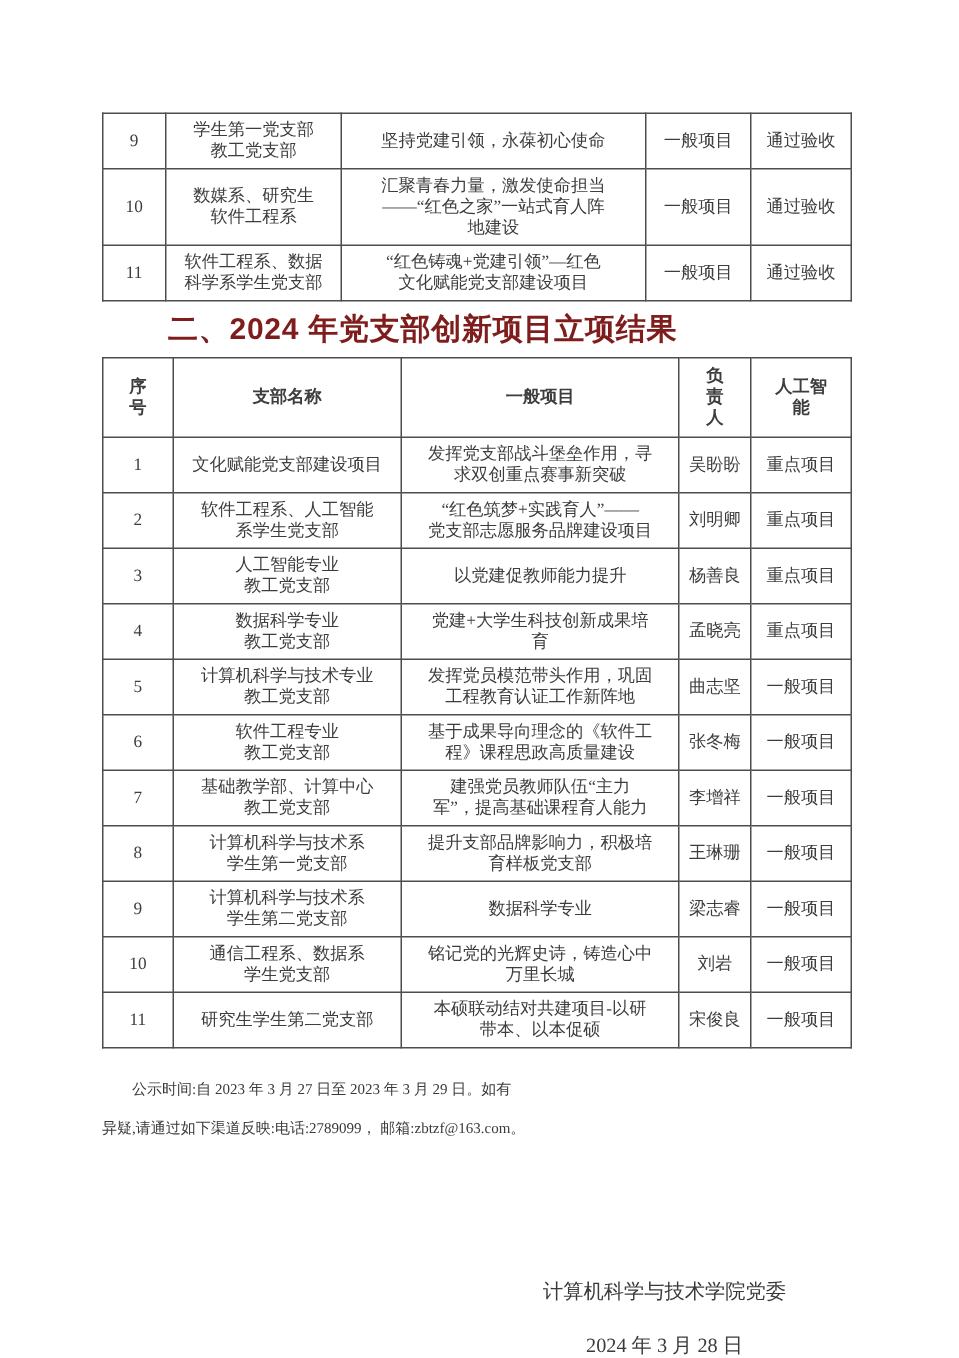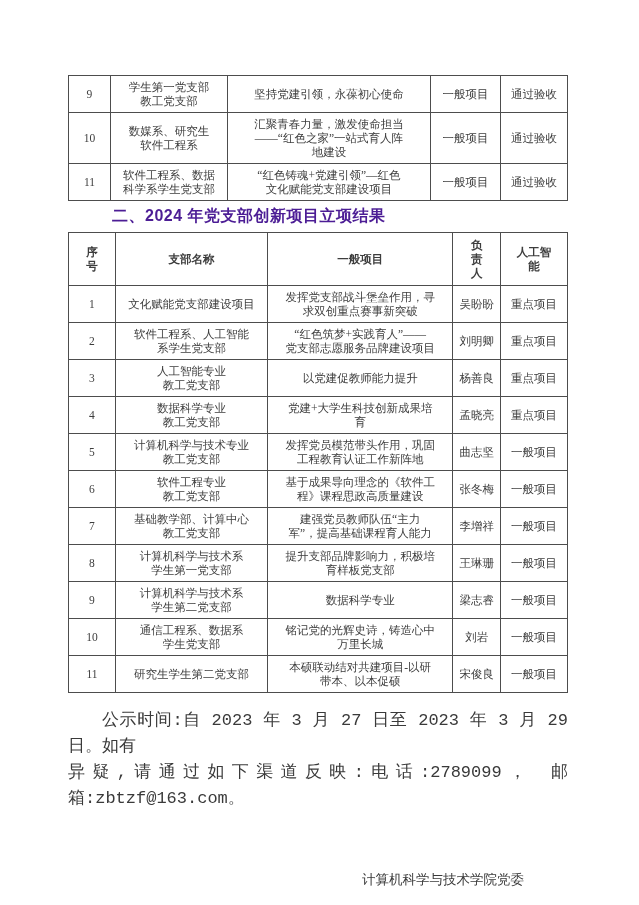--- a/index.html
+++ b/index.html
@@ -32,37 +32,36 @@
     white-space: pre-line;
     font-weight: normal;
   }
   table.doc-table th {
     font-weight: bold;
     padding: 5px 15px;
   }
   .section-heading {
     font-family: "Liberation Sans", "DejaVu Sans", sans-serif;
     font-weight: bold;
-    font-size: 16px;
-    color: #4c1d95;
+    font-size: 20px;
+    color: #7f1d1d;
     margin: 5px 0 5px 44px;
     letter-spacing: 0.5px;
   }
   .notice {
     margin-top: 15px;
-    font-size: 17px;
+    font-size: 10px;
     line-height: 26px;
     text-indent: 2em;
     white-space: pre-line;
     color: #3a3a3a;
     text-align: justify;
-    font-family: Liberation Mono, monospace;
   }
   .signature {
-    margin-top: 58px;
+    margin-top: 86px;
     text-align: right;
     padding-right: 44px;
   }
   .signature-inner {
     display: inline-block;
     text-align: center;
     font-size: 13.5px;
     color: #3a3a3a;
   }
   .signature-org { line-height: 18px; }
@@ -241,18 +240,19 @@
         </tr>
       </tbody>
   </table>
 
   <p class="notice">公示时间:自 2023 年 3 月 27 日至 2023 年 3 月 29 日。如有
 异疑,请通过如下渠道反映:电话:2789099， 邮箱:zbtzf@163.com。</p>
 
   <div class="signature">
     <div class="signature-inner">
       <div class="signature-org">计算机科学与技术学院党委</div>
+      <div class="signature-date">2024 年 3 月 28 日</div>
     </div>
   </div>
 
   <div class="page-number">- 2 -</div>
 
 </div>
 
 </body></html>

